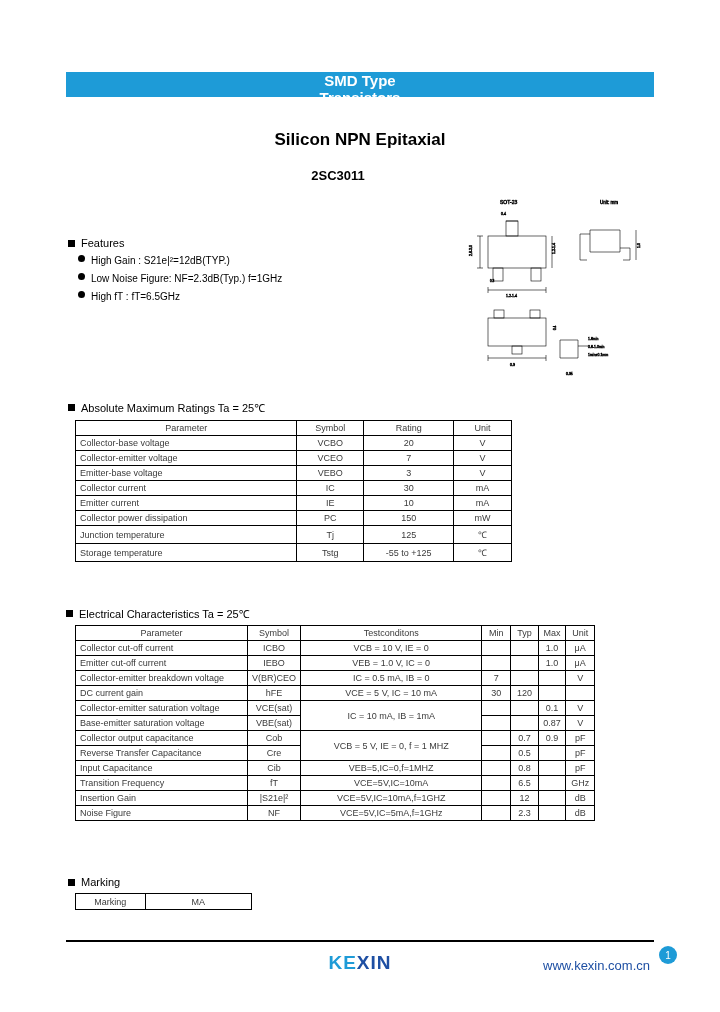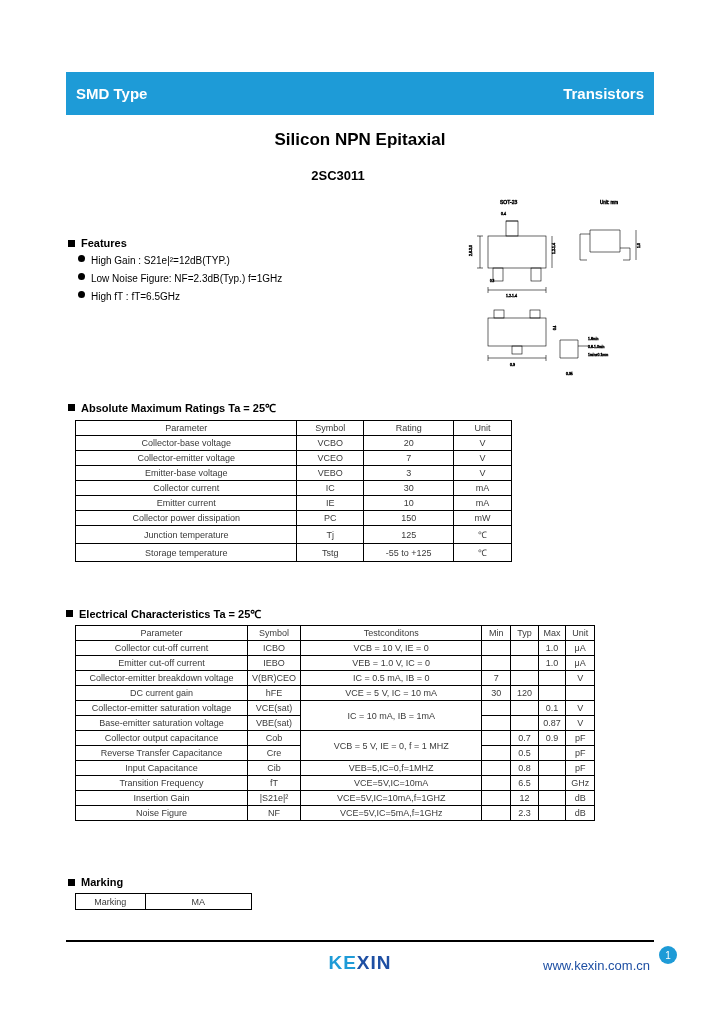--- a/index.html
+++ b/index.html
@@ -20,27 +20,28 @@
     left: 0; top: 0;
     width: 720px;
     height: 1012px;
   }
   
   .header-bar {
     position: absolute;
     left: 66px;
     top: 72px;
     width: 588px;
-    height: 43px;
+    height: 25px;
     background: #1e9bd7;
     display: flex;
     align-items: center;
     justify-content: space-between;
     box-sizing: border-box;
     padding: 0 10px;
+    flex-direction: column;
   }
   .header-bar .left {
     color: #ffffff;
     font-size: 15px;
     font-weight: bold;
   }
   .header-bar .right {
     color: #ffffff;
     font-size: 15px;
     font-weight: bold;
@@ -64,21 +65,20 @@
     font-size: 13px;
     font-weight: bold;
   }
   
   .sec-head {
     position: absolute;
     font-size: 11px;
     display: flex;
     align-items: center;
     gap: 6px;
-    font-weight: bold;
   }
   .sq {
     display: inline-block;
     width: 7px;
     height: 7px;
     background: #000;
   }
   
   #features-head { left: 68px; top: 237px; }
   .feat-list {
@@ -119,21 +119,21 @@
   }
   .tbl td, .tbl th {
     border: 1px solid #000;
     padding: 2px 4px;
     font-weight: normal;
     height: 13px;
     box-sizing: border-box;
   }
   .tbl th { text-align: center; color: #3a3a3a; }
   .c { text-align: center; }
-  .l { text-align: center; }
+  .l { text-align: left; }
   #amr-head { left: 68px; top: 400px; }
   #amr-table { left: 75px; top: 420px; width: 437px; }
   #ec-head  { left: 66px; top: 606px; }
   #ec-table { left: 75px; top: 625px; width: 520px; }
   #marking-head { left: 68px; top: 876px; }
   #marking-table { left: 75px; top: 893px; width: 177px; }
   #marking-table td { height: 16px; font-size: 9px; }
   
   .footer-rule {
     position: absolute;

